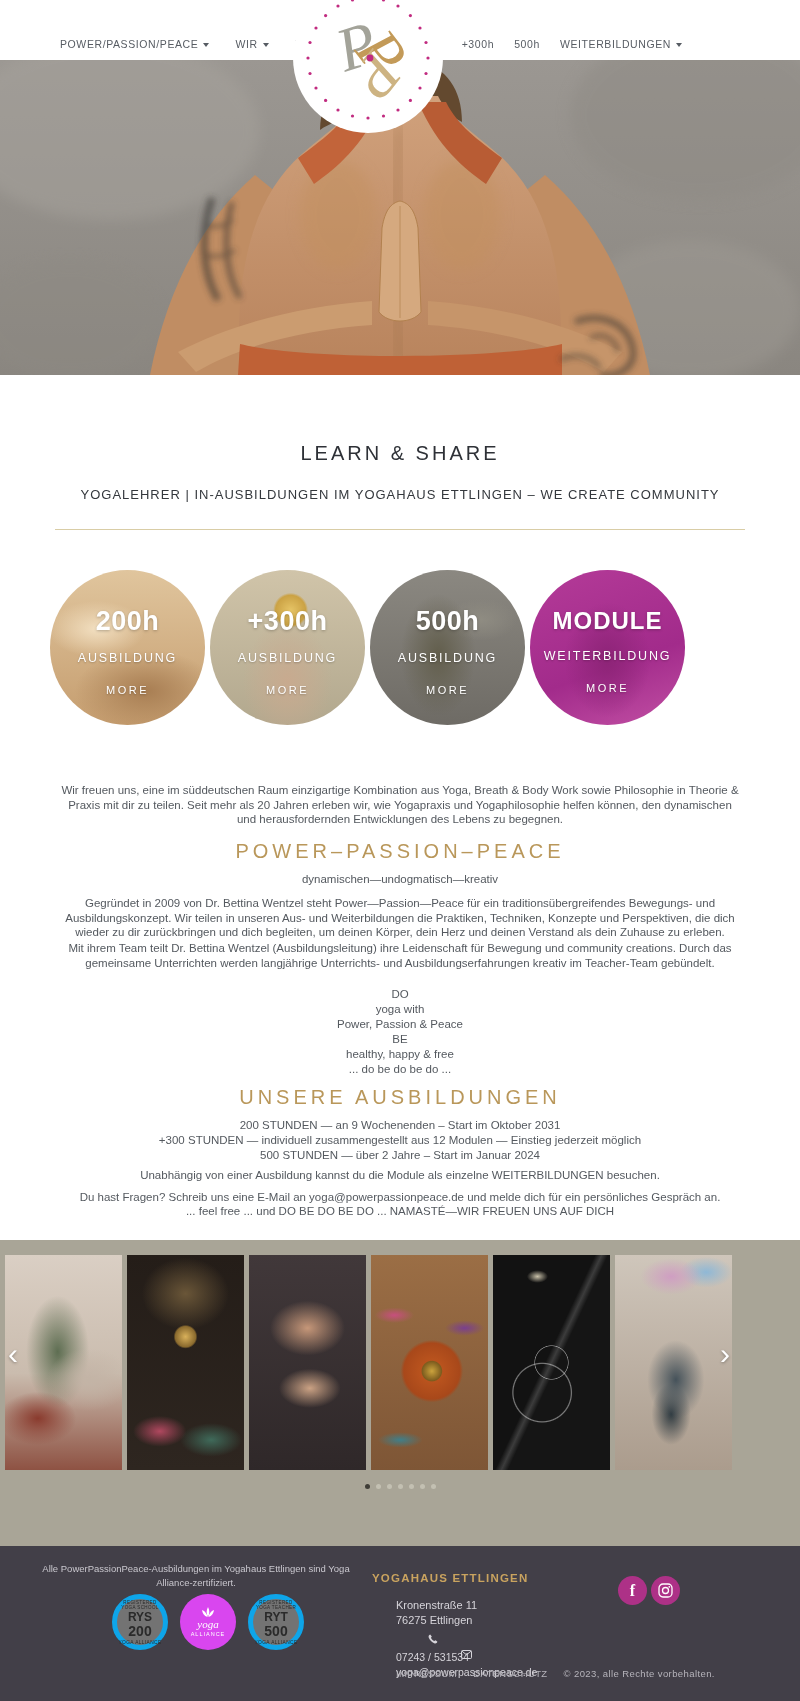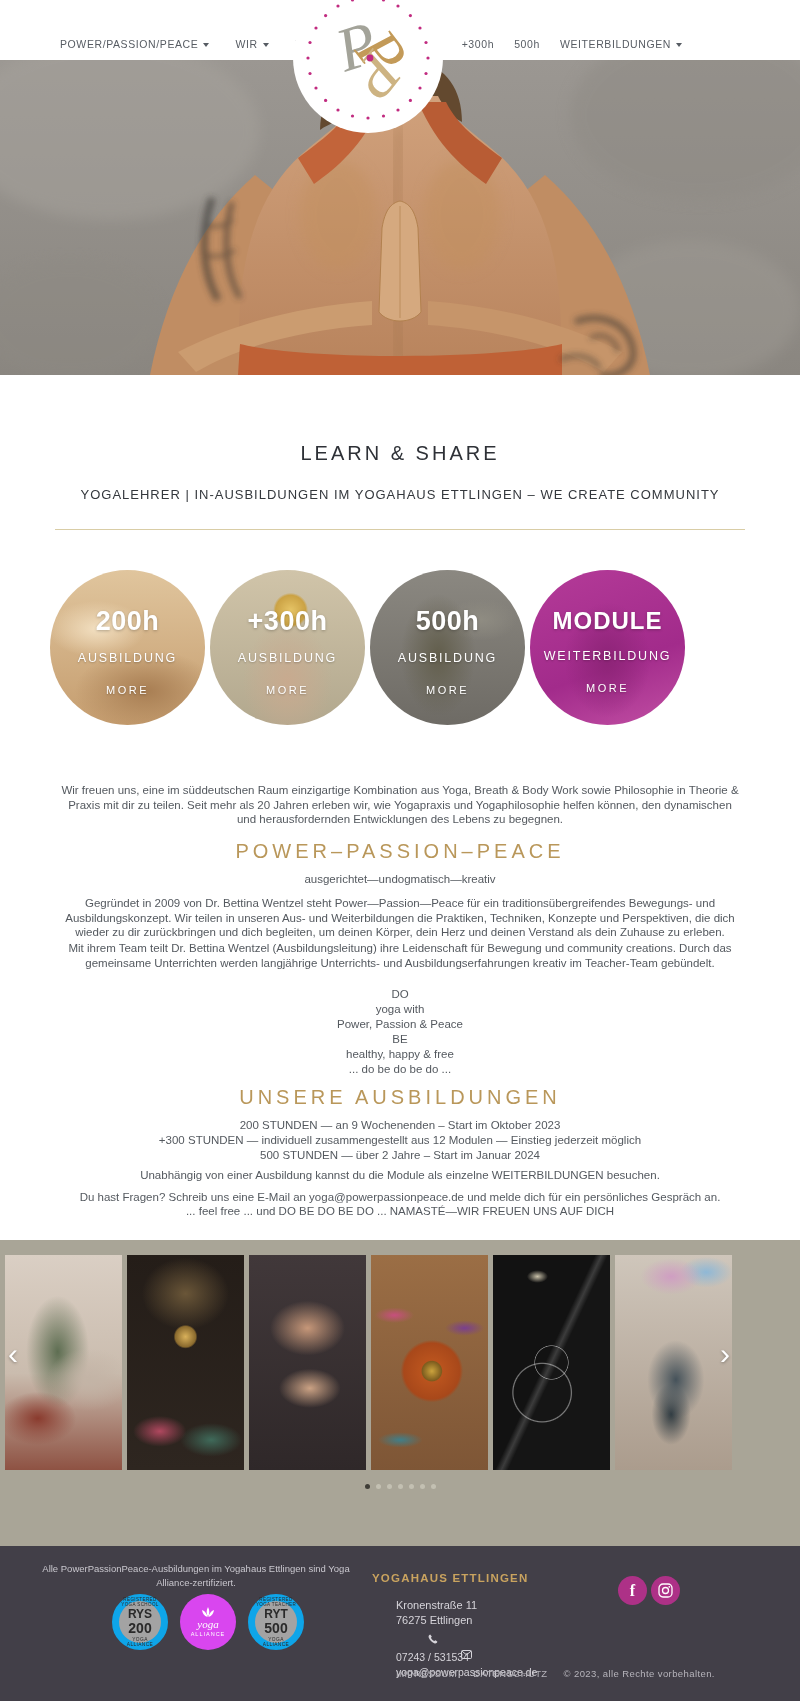--- a/index.html
+++ b/index.html
@@ -103,21 +103,21 @@
   .dot{width:5px;height:5px;border-radius:50%;background:#c3c0b2;cursor:pointer;}
   .dot.active{background:#3f3d37;}
 
   
   .footer{position:absolute;top:1546px;left:0;width:800px;height:155px;background:#423f48;}
   .cert{position:absolute;top:1562px;left:40px;width:312px;text-align:center;
         font-size:9.5px;line-height:13.5px;color:#c9c7ce;}
   .badges{position:absolute;top:1594px;left:112px;display:flex;gap:12px;}
   .badge{width:56px;height:56px;border-radius:50%;display:flex;flex-direction:column;align-items:center;
          justify-content:center;box-sizing:border-box;text-align:center;}
-  .badge.light{background:#a3a3a3;color:#2a2a2a;border:7px solid #0ea5e9;}
+  .badge.light{background:#737373;color:#2a2a2a;border:5px solid #0ea5e9;}
   .badge.gray{background:#d946ef;color:#ffffff;}
   .badge .arc{font-size:4.5px;letter-spacing:.4px;line-height:5px;}
   .badge .code{font-size:12px;font-weight:bold;line-height:13px;margin-top:1px;}
   .badge .hrs{font-size:14px;font-weight:bold;line-height:14px;}
   .badge .org{font-size:4.8px;letter-spacing:.4px;margin-top:2px;line-height:5px;}
   .badge .yg{font-size:11px;line-height:11px;font-family:"Liberation Serif",serif;font-style:italic;}
   .badge .al{font-size:5.5px;letter-spacing:1px;margin-top:1px;}
 
   .studio-name{position:absolute;top:1572px;left:372px;font-size:11.5px;font-weight:bold;
                letter-spacing:1.2px;color:#c9a35f;}
@@ -284,33 +284,33 @@
     <div class="more">MORE</div>
   </div>
   <div class="circle c-mod">
     <div class="hours">MODULE</div>
     <div class="lab">WEITERBILDUNG</div>
     <div class="more">MORE</div>
   </div>
 
   <div class="para" style="top:783px;">Wir freuen uns, eine im süddeutschen Raum einzigartige Kombination aus Yoga, Breath &amp; Body Work sowie Philosophie in Theorie &amp; Praxis mit dir zu teilen. Seit mehr als 20 Jahren erleben wir, wie Yogapraxis und Yogaphilosophie helfen können, den dynamischen und herausfordernden Entwicklungen des Lebens zu begegnen.</div>
   <div class="gold-h" style="top:840px;">POWER–PASSION–PEACE</div>
-  <div class="para" style="top:872px;">ausgerichtet—undogmatisch—kreativ</div>
+  <div class="para" style="top:872px;">dynamischen—undogmatisch—kreativ</div>
   <div class="para" style="top:896px;">Gegründet in 2009 von Dr. Bettina Wentzel steht Power—Passion—Peace für ein traditionsübergreifendes Bewegungs- und Ausbildungskonzept. Wir teilen in unseren Aus- und Weiterbildungen die Praktiken, Techniken, Konzepte und Perspektiven, die dich wieder zu dir zurückbringen und dich begleiten, um deinen Körper, dein Herz und deinen Verstand als dein Zuhause zu erleben.</div>
   <div class="para" style="top:941px;">Mit ihrem Team teilt Dr. Bettina Wentzel (Ausbildungsleitung) ihre Leidenschaft für Bewegung und community creations. Durch das gemeinsame Unterrichten werden langjährige Unterrichts- und Ausbildungserfahrungen kreativ im Teacher-Team gebündelt.</div>
 
   <div class="para" style="top:987px;">DO</div>
   <div class="para" style="top:1002px;">yoga with</div>
   <div class="para" style="top:1017px;">Power, Passion &amp; Peace</div>
   <div class="para" style="top:1032px;">BE</div>
   <div class="para" style="top:1047px;">healthy, happy &amp; free</div>
   <div class="para" style="top:1062px;">... do be do be do ...</div>
 
   <div class="gold-h" style="top:1086px;">UNSERE AUSBILDUNGEN</div>
-  <div class="para" style="top:1118px;">200 STUNDEN — an 9 Wochenenden – Start im Oktober 2023</div>
+  <div class="para" style="top:1118px;">200 STUNDEN — an 9 Wochenenden – Start im Oktober 2031</div>
   <div class="para" style="top:1133px;">+300 STUNDEN — individuell zusammengestellt aus 12 Modulen — Einstieg jederzeit möglich</div>
   <div class="para" style="top:1148px;">500 STUNDEN — über 2 Jahre – Start im Januar 2024</div>
   <div class="para" style="top:1168px;">Unabhängig von einer Ausbildung kannst du die Module als einzelne WEITERBILDUNGEN besuchen.</div>
   <div class="para" style="top:1190px;">Du hast Fragen? Schreib uns eine E-Mail an yoga@powerpassionpeace.de und melde dich für ein persönliches Gespräch an.</div>
   <div class="para" style="top:1204px;">... feel free ... und DO BE DO BE DO ... NAMASTÉ—WIR FREUEN UNS AUF DICH</div>
 
   <div class="band"></div>
   <div class="ci ci-1"></div>
   <div class="ci ci-2"></div>
   <div class="ci ci-3"></div>

